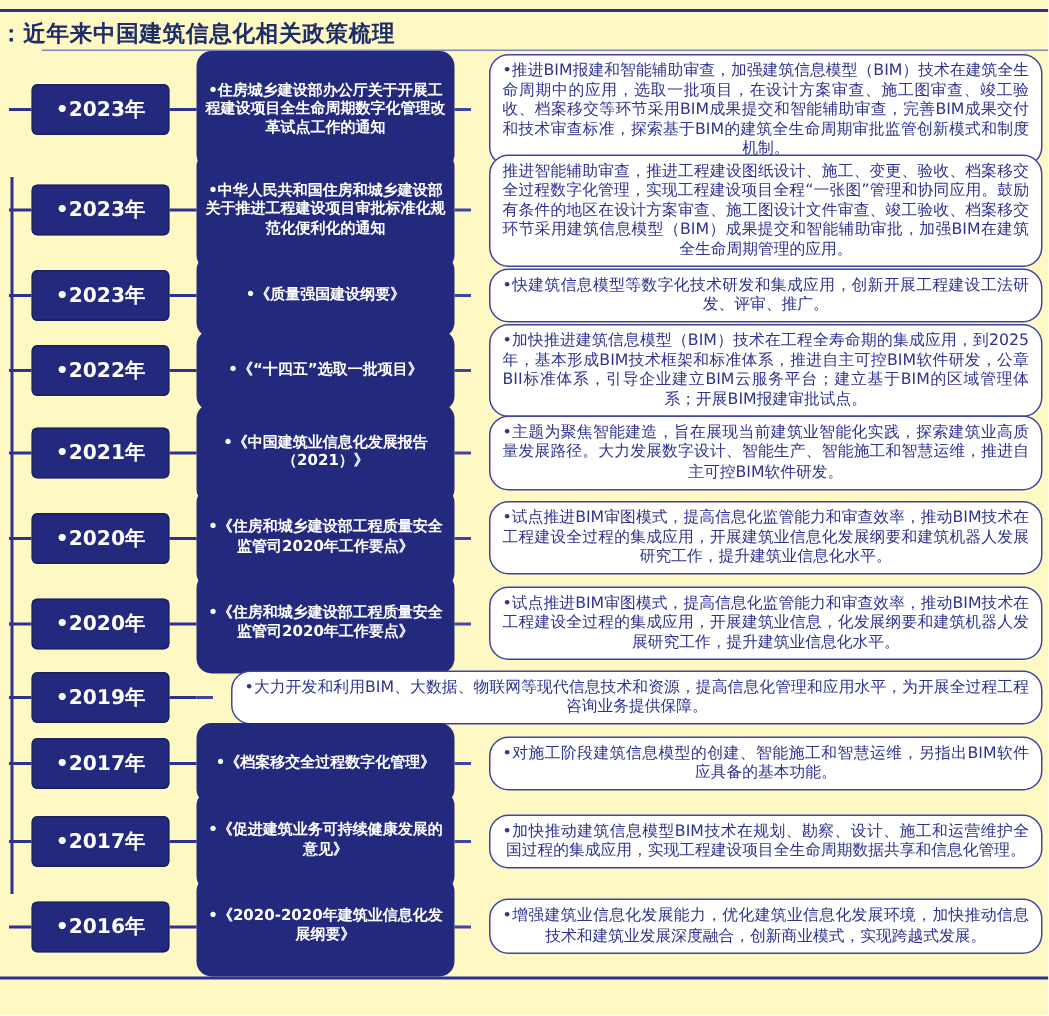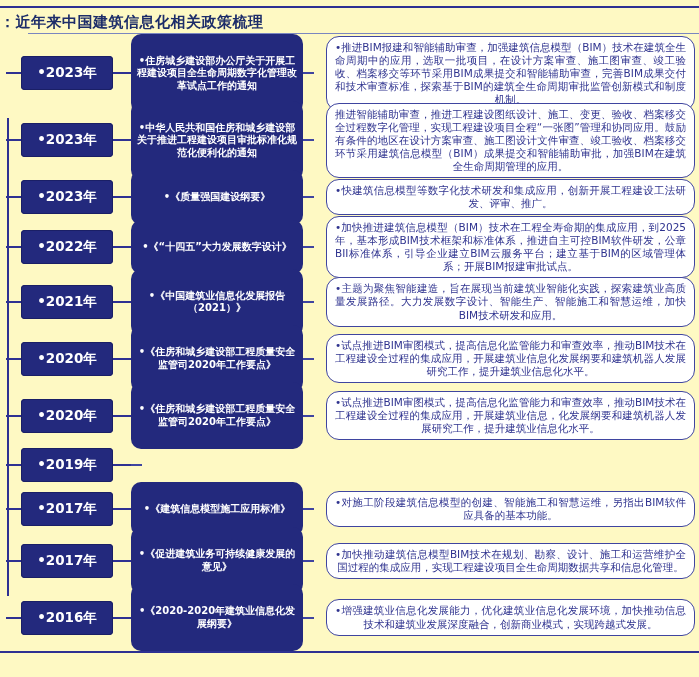--- a/index.html
+++ b/index.html
@@ -90,40 +90,40 @@
     </div>
   </div>
 
   <div class="row">
     <div class="stub"></div>
     <div class="yearbox">
       <span>•2022年</span>
     </div>
     <div class="conn"></div>
     <div class="policybox">
-      <span>•《“十四五”大力发展数字设计》</span>
+      <span>•《“十四五”选取一批项目》</span>
     </div>
     <div class="conn2"></div>
     <div class="bubble">
       <span>•加快推进建筑信息模型（BIM）技术在工程全寿命期的集成应用，到2025年，基本形成BIM技术框架和标准体系，推进自主可控BIM软件研发，公章BII标准体系，引导企业建立BIM云服务平台；建立基于BIM的区域管理体系；开展BIM报建审批试点。</span>
     </div>
   </div>
 
   <div class="row">
     <div class="stub"></div>
     <div class="yearbox">
       <span>•2021年</span>
     </div>
     <div class="conn"></div>
     <div class="policybox">
       <span>•《中国建筑业信息化发展报告（2021）》</span>
     </div>
     <div class="conn2"></div>
     <div class="bubble">
-      <span>•主题为聚焦智能建造，旨在展现当前建筑业智能化实践，探索建筑业高质量发展路径。大力发展数字设计、智能生产、智能施工和智慧运维，加快BIM技术研发和应用。</span>
+      <span>•主题为聚焦智能建造，旨在展现当前建筑业智能化实践，探索建筑业高质量发展路径。大力发展数字设计、智能生产、智能施工和智慧运维，推进自主可控BIM软件研发。</span>
     </div>
   </div>
 
   <div class="row">
     <div class="stub"></div>
     <div class="yearbox">
       <span>•2020年</span>
     </div>
     <div class="conn"></div>
     <div class="policybox">
@@ -150,30 +150,33 @@
     </div>
   </div>
 
   <div class="row">
     <div class="stub"></div>
     <div class="yearbox">
       <span>•2019年</span>
     </div>
     <div class="conn"></div>
     <div class="conn2"></div>
+    <div class="bubble">
+      <span>•大力开发和利用BIM、大数据、物联网等现代信息技术和资源，提高信息化管理和应用水平，为开展全过程工程咨询业务提供保障。</span>
+    </div>
   </div>
 
   <div class="row">
     <div class="stub"></div>
     <div class="yearbox">
       <span>•2017年</span>
     </div>
     <div class="conn"></div>
     <div class="policybox">
-      <span>•《建筑信息模型施工应用标准》</span>
+      <span>•《档案移交全过程数字化管理》</span>
     </div>
     <div class="conn2"></div>
     <div class="bubble">
       <span>•对施工阶段建筑信息模型的创建、智能施工和智慧运维，另指出BIM软件应具备的基本功能。</span>
     </div>
   </div>
 
   <div class="row">
     <div class="stub"></div>
     <div class="yearbox">

